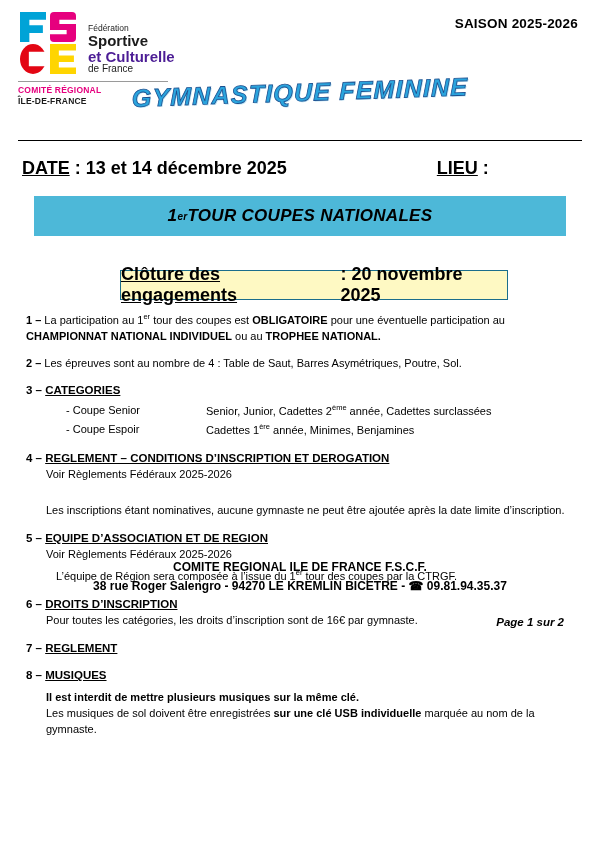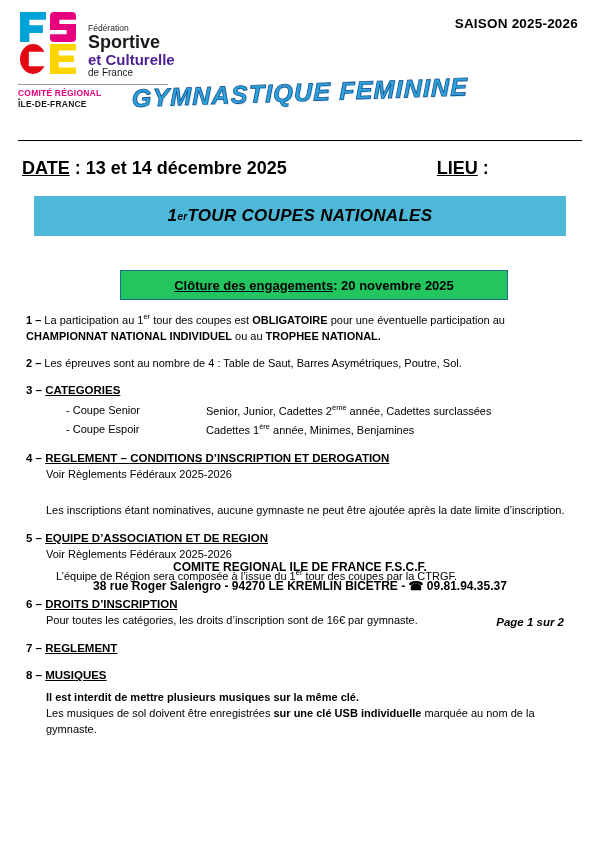--- a/index.html
+++ b/index.html
@@ -78,21 +78,21 @@
   .logo-text {
     margin-left: 8px;
     line-height: 1.05;
     padding-top: 12px;
   }
   .logo-text .l1 {
     font-size: 8.5px;
     color: #1b1b1b;
   }
   .logo-text .l2 {
-    font-size: 18px;
+    font-size: 15px;
     font-weight: bold;
     color: #1b1b1b;
   }
   .logo-text .l3 {
     font-size: 15px;
     font-weight: bold;
     color: #4c1d95;
   }
   .logo-text .l4 {
     font-size: 10px;
@@ -180,26 +180,26 @@
     letter-spacing: 0.3px;
   }
   .banner sup { font-size: 10px; font-style: italic; }
 
   .cloture {
     position: absolute;
     left: 120px;
     right: 92px;
     top: 270px;
     height: 28px;
-    background: #22c55e;
+    background: #fef9c3;
     border: 1px solid #1b6e8c;
     display: flex;
     align-items: center;
     justify-content: center;
-    font-size: 13px;
+    font-size: 18px;
     font-weight: bold;
   }
   .cloture .u { text-decoration: underline; }
 
   
   .body {
     position: absolute;
     left: 26px;
     right: 26px;
     top: 312px;

